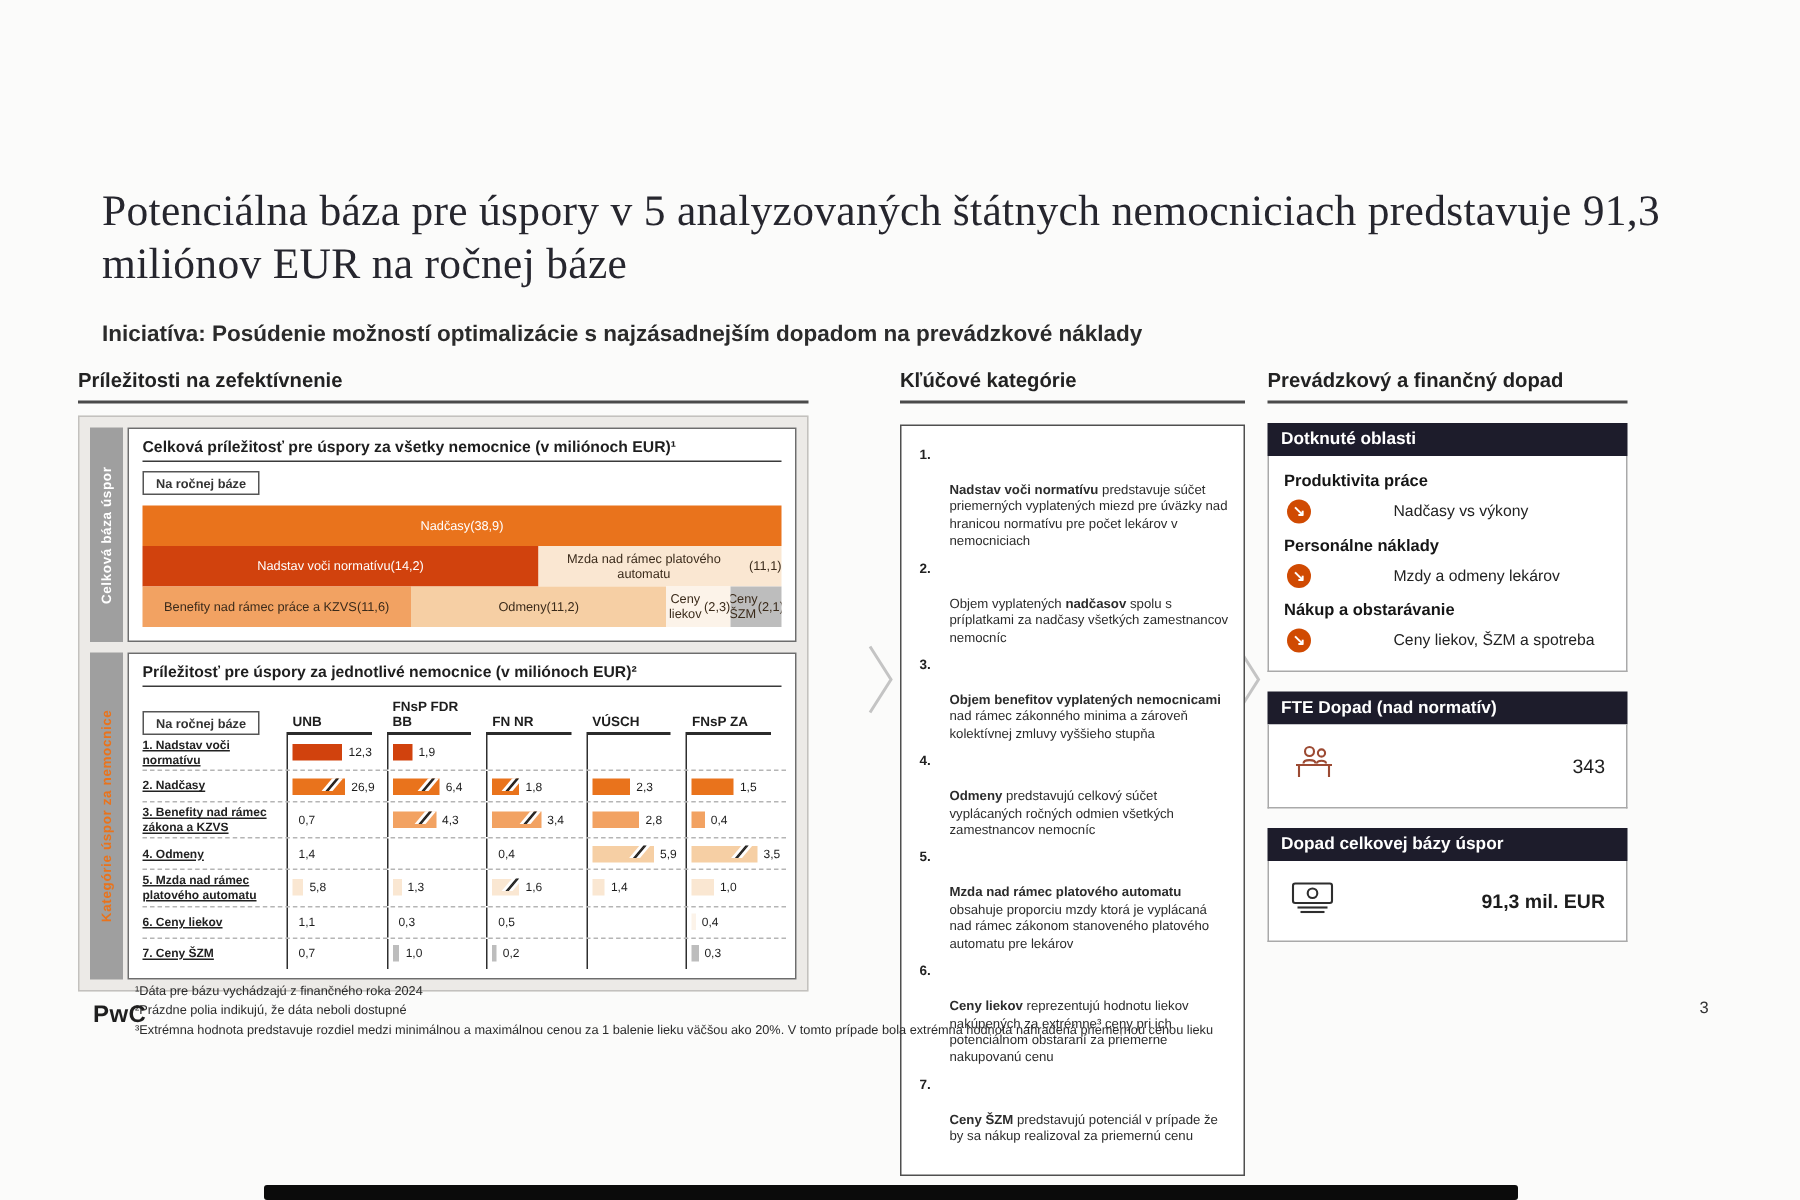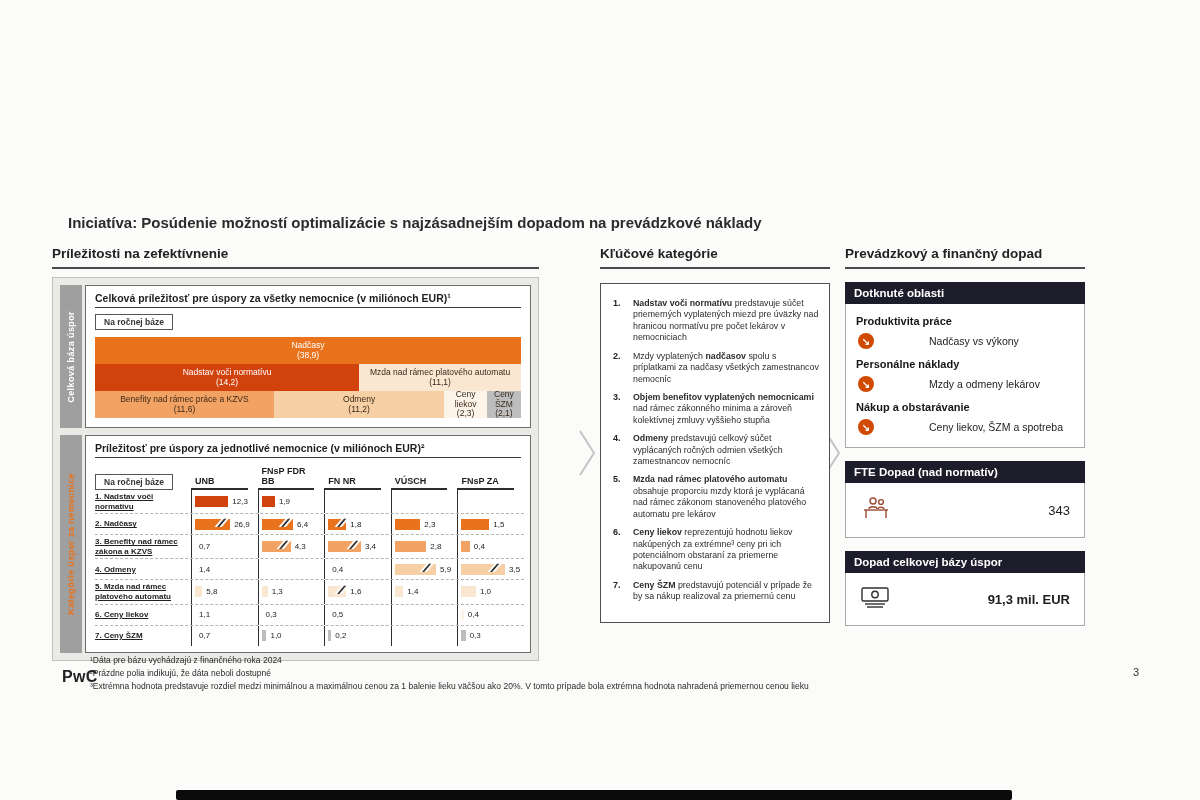--- a/index.html
+++ b/index.html
@@ -30,40 +30,40 @@
   .vband .wt { color:#fff; }
   .vband .ot { color:#e9731c; }
   .inner-panel { flex:1; background:#fff; border:1px solid #6d6d6d; margin-left:3px; }
   .panel-title { font-size:10.5px; font-weight:bold; color:#1e1e1e; margin:6px 9px 0 9px; padding-bottom:3px; border-bottom:1.5px solid #3a3a3a; }
   .badge { display:inline-block; border:1.2px solid #555; font-size:8.5px; font-weight:bold; color:#333; padding:2px 8px; background:#fff; }
   .p1-badge { margin:6px 9px 2px 9px; }
 
   
   .stack { margin:5px 9px 9px 9px; }
   .srow { display:flex; height:27px; }
-  .seg { display:flex; flex-direction:column; align-items:center; justify-content:center; font-size:8.5px; line-height:1.15; text-align:center; overflow:hidden; }
+  .seg { display:flex; align-items:center; justify-content:center; font-size:8.5px; line-height:1.15; text-align:center; overflow:hidden; }
 
   
   .hgrid-head { display:grid; grid-template-columns:96px repeat(5,1fr); align-items:end; margin:5px 6px 0 9px; }
   .hcol-head { font-size:9px; font-weight:bold; color:#1d1d1d; border-bottom:2px solid #2b2b2b; margin-right:10px; padding:3px 0 2px 4px; }
   .hgrid { margin:0 6px 6px 9px; }
   .hrow { display:grid; grid-template-columns:96px repeat(5,1fr); align-items:center; min-height:21px; }
   .hrow + .hrow { border-top:1px dashed #b5b5b5; }
   .hlabel { font-size:8px; font-weight:bold; color:#222; text-decoration:underline; line-height:1.2; padding:2px 4px 2px 0; }
   .hcell { position:relative; display:flex; align-items:center; align-self:stretch; border-left:1.5px solid #2e2e2e; padding:2px 2px 2px 3px; }
   .hbar { display:inline-block; height:11px; position:relative; flex:none; }
   .hval { font-size:8px; color:#1d1d1d; margin-left:4px; white-space:nowrap; }
   .cut { position:absolute; right:22%; top:-3px; font-size:12px; font-weight:bold; color:#1a1a1a; transform:skewX(-12deg);
          text-shadow:-1.5px 0 #fff, 1.5px 0 #fff, -2.5px 0 #fff, 2.5px 0 #fff; letter-spacing:-1px; }
 
   
   .kbox { margin-top:14px; border:1px solid #4f4f4f; background:#fff; padding:14px 10px 12px 8px; min-height:334px; }
   .kitem { display:flex; margin-bottom:7px; }
   .knum { width:24px; flex:none; font-size:9px; font-weight:bold; color:#222; padding-left:4px; }
-  .ktext { font-size:8.8px; line-height:1.3; color:#2c2c2c; }
+  .ktext { font-size:8.8px; line-height:1.3; color:#2c2c2c;margin-top:23px; }
 
   
   .chev { position:absolute; top:428px; }
 
   
   .rbox { margin-top:13px; }
   .rbox-head { background:#1d1c2b; color:#fff; font-size:11.5px; font-weight:bold; padding:5px 9px; }
   .rbox-body { border:1px solid #a9a9a9; border-top:none; background:#fff; }
   .areas-body { padding:4px 10px 8px 10px; }
   .area-label { font-size:11px; font-weight:bold; color:#161616; margin:7px 0 6px 0; }
@@ -79,20 +79,21 @@
   .footnotes { position:absolute; left:90px; top:654px; width:780px; font-size:8.5px; line-height:1.55; color:#2a2a2a; }
   .pwc-logo { position:absolute; left:62px; top:668px; font-size:16px; font-weight:800; color:#1f1f1f; letter-spacing:.3px; }
   .page-num { position:absolute; left:1133px; top:666px; font-size:11px; color:#333; }
   .bezel { position:absolute; left:176px; top:790px; width:836px; height:10px; background:#0b0b0b; border-radius:2px; }
 </style>
 </head>
 <body>
 
 <div class="page">
 
+  <div class="title">Potenciálna báza pre úspory v 5 analyzovaných štátnych nemocniciach predstavuje 91,3 miliónov EUR na ročnej báze</div>
   <div class="subtitle">Iniciatíva: Posúdenie možností optimalizácie s najzásadnejším dopadom na prevádzkové náklady</div>
 
   <div class="col-left">
     <div class="sec-header">Príležitosti na zefektívnenie</div>
 
     <div class="outer-panel">
 
       <div class="pgroup">
         <div class="vband">
           <span class="wt">Celková báza úspor</span>
@@ -326,21 +327,21 @@
 
   <div class="col-mid">
     <div class="sec-header">Kľúčové kategórie</div>
     <div class="kbox">
       <div class="kitem">
         <span class="knum">1.</span>
         <span class="ktext"><span></span><b>Nadstav voči normatívu</b><span> predstavuje súčet priemerných vyplatených miezd pre úväzky nad hranicou normatívu pre počet lekárov v nemocniciach</span></span>
       </div>
       <div class="kitem">
         <span class="knum">2.</span>
-        <span class="ktext"><span>Mzdy vyplatených </span><b>nadčasov</b><span> spolu s príplatkami za nadčasy všetkých zamestnancov nemocníc</span></span>
+        <span class="ktext"><span>Objem vyplatených </span><b>nadčasov</b><span> spolu s príplatkami za nadčasy všetkých zamestnancov nemocníc</span></span>
       </div>
       <div class="kitem">
         <span class="knum">3.</span>
         <span class="ktext"><span></span><b>Objem benefitov vyplatených nemocnicami</b><span> nad rámec zákonného minima a zároveň kolektívnej zmluvy vyššieho stupňa</span></span>
       </div>
       <div class="kitem">
         <span class="knum">4.</span>
         <span class="ktext"><span></span><b>Odmeny</b><span> predstavujú celkový súčet vyplácaných ročných odmien všetkých zamestnancov nemocníc</span></span>
       </div>
       <div class="kitem">

